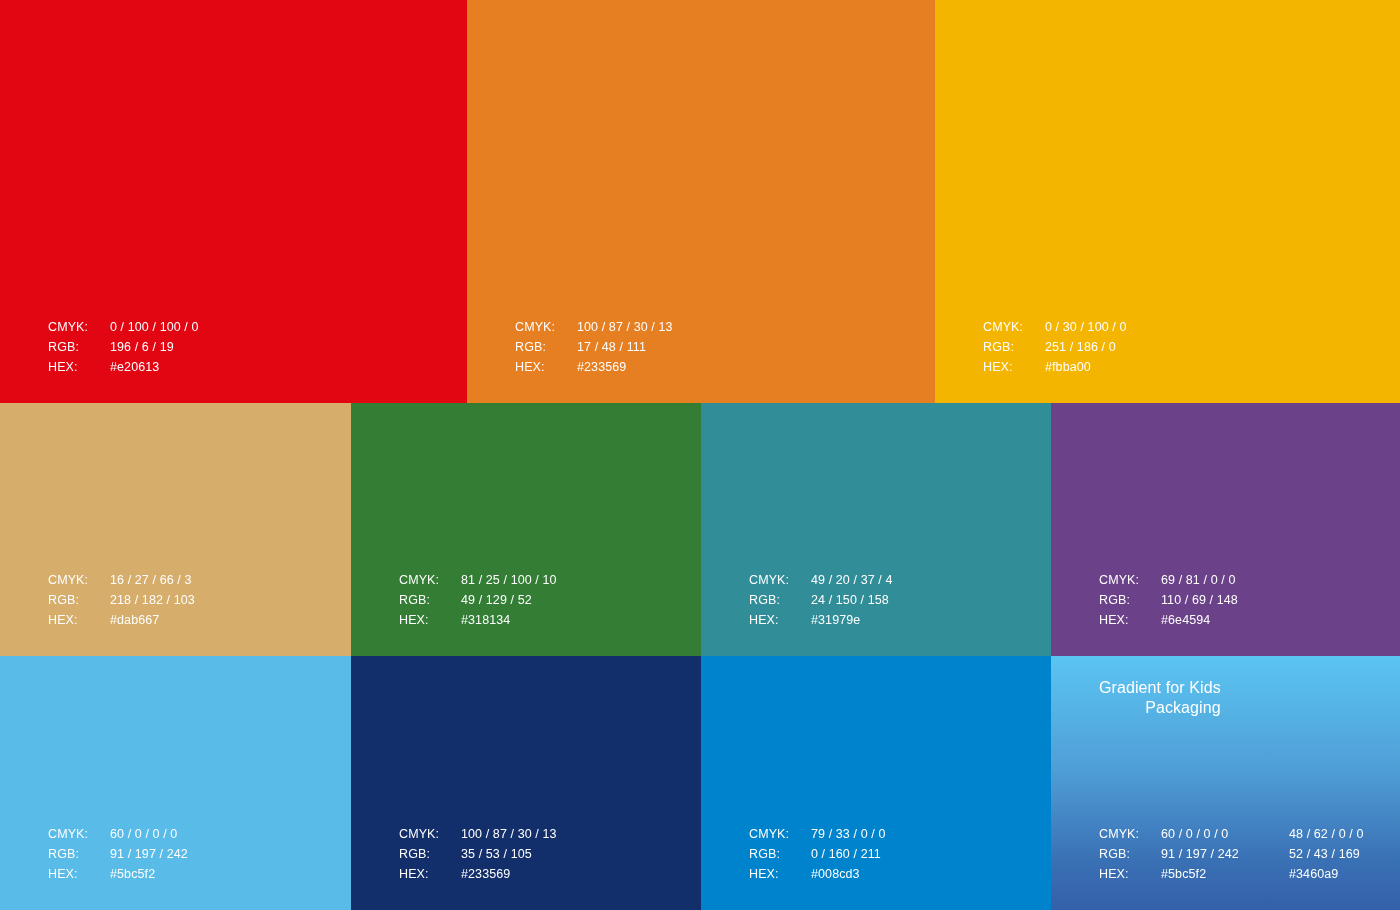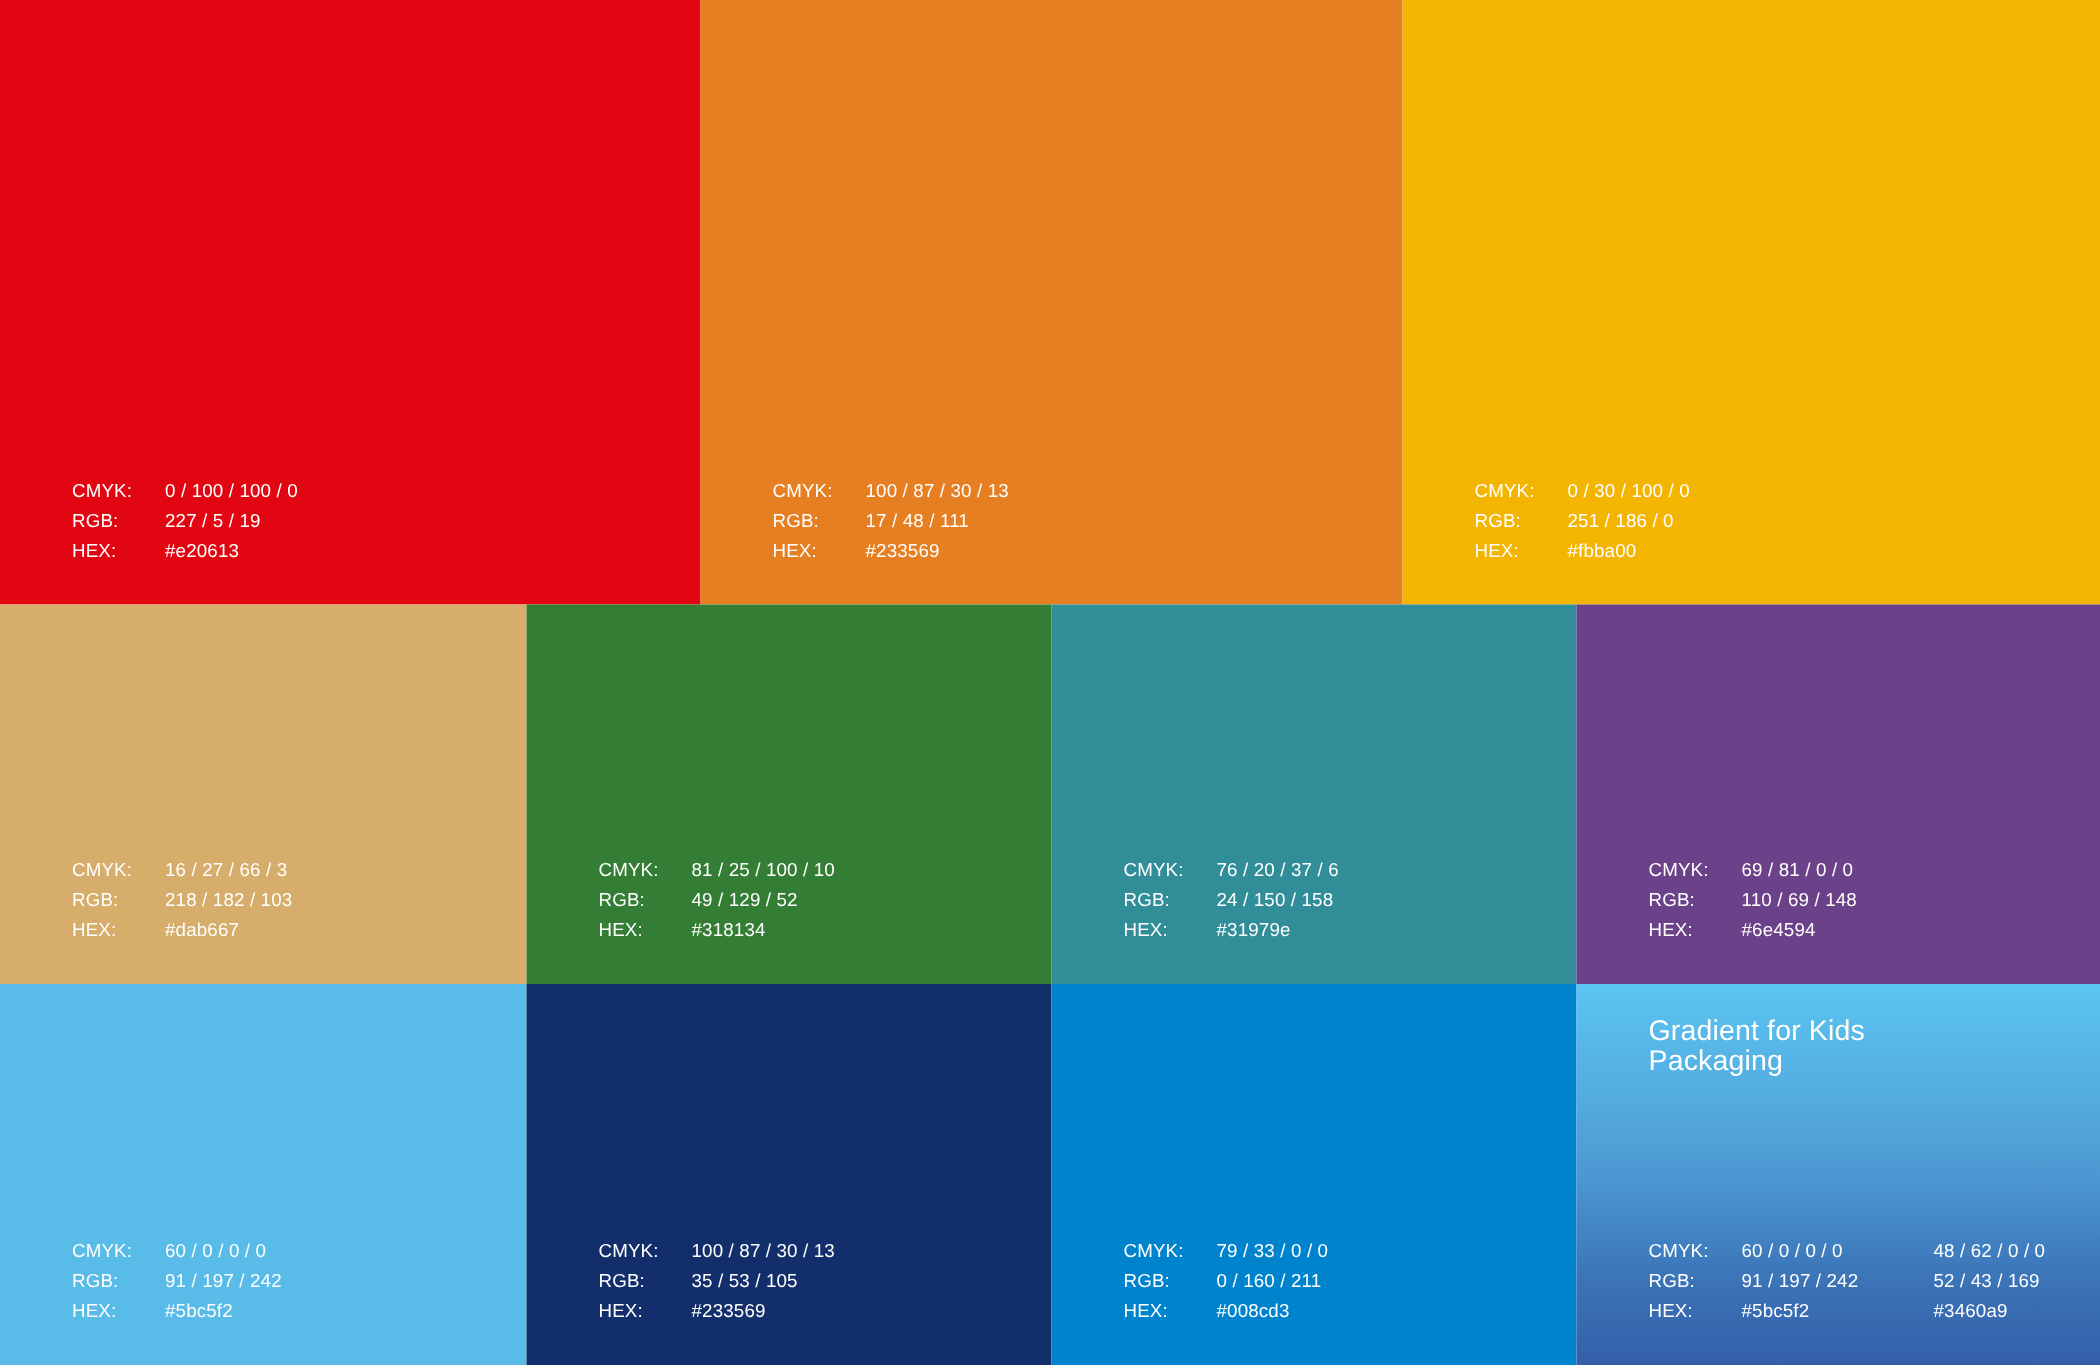--- a/index.html
+++ b/index.html
@@ -17,24 +17,25 @@
   .swatch {
     position: absolute;
     box-sizing: border-box;
     overflow: hidden;
   }
   .swatch-title {
     position: absolute;
     left: 48px;
     top: 22px;
     color: #ffffff;
-    font-size: 19px;
+    font-size: 16px;
     line-height: 19.5px;
     white-space: pre-line;
     letter-spacing: 0.1px;
+    text-align: right;
   }
   .spec {
     position: absolute;
     left: 48px;
     bottom: 26px;
     color: #ffffff;
     font-size: 12.5px;
     line-height: 20px;
     letter-spacing: 0.1px;
     display: grid;
@@ -56,21 +57,21 @@
 </style>
 </head>
 <body>
 
 <div id="palette" style="width: 1400px; height: 910px;">
     <div class="swatch" style="left: 0px; top: 0px; width: 467px; height: 403px; background-color: rgb(226, 6, 19);">
       <div class="spec cols-1">
         <span class="k">CMYK:</span>
         <span class="v">0 / 100 / 100 / 0</span>
         <span class="k">RGB:</span>
-        <span class="v">227 / 5 / 19</span>
+        <span class="v">196 / 6 / 19</span>
         <span class="k">HEX:</span>
         <span class="v">#e20613</span>
       </div>
     </div>
     <div class="swatch" style="left: 467px; top: 0px; width: 468px; height: 403px; background-color: rgb(230, 126, 34);">
       <div class="spec cols-1">
         <span class="k">CMYK:</span>
         <span class="v">100 / 87 / 30 / 13</span>
         <span class="k">RGB:</span>
         <span class="v">17 / 48 / 111</span>
@@ -104,21 +105,21 @@
         <span class="v">81 / 25 / 100 / 10</span>
         <span class="k">RGB:</span>
         <span class="v">49 / 129 / 52</span>
         <span class="k">HEX:</span>
         <span class="v">#318134</span>
       </div>
     </div>
     <div class="swatch" style="left: 701px; top: 403px; width: 350px; height: 253px; background-color: rgb(49, 142, 153);">
       <div class="spec cols-1">
         <span class="k">CMYK:</span>
-        <span class="v">76 / 20 / 37 / 6</span>
+        <span class="v">49 / 20 / 37 / 4</span>
         <span class="k">RGB:</span>
         <span class="v">24 / 150 / 158</span>
         <span class="k">HEX:</span>
         <span class="v">#31979e</span>
       </div>
     </div>
     <div class="swatch" style="left: 1051px; top: 403px; width: 349px; height: 253px; background-color: rgb(107, 66, 137);">
       <div class="spec cols-1">
         <span class="k">CMYK:</span>
         <span class="v">69 / 81 / 0 / 0</span>

